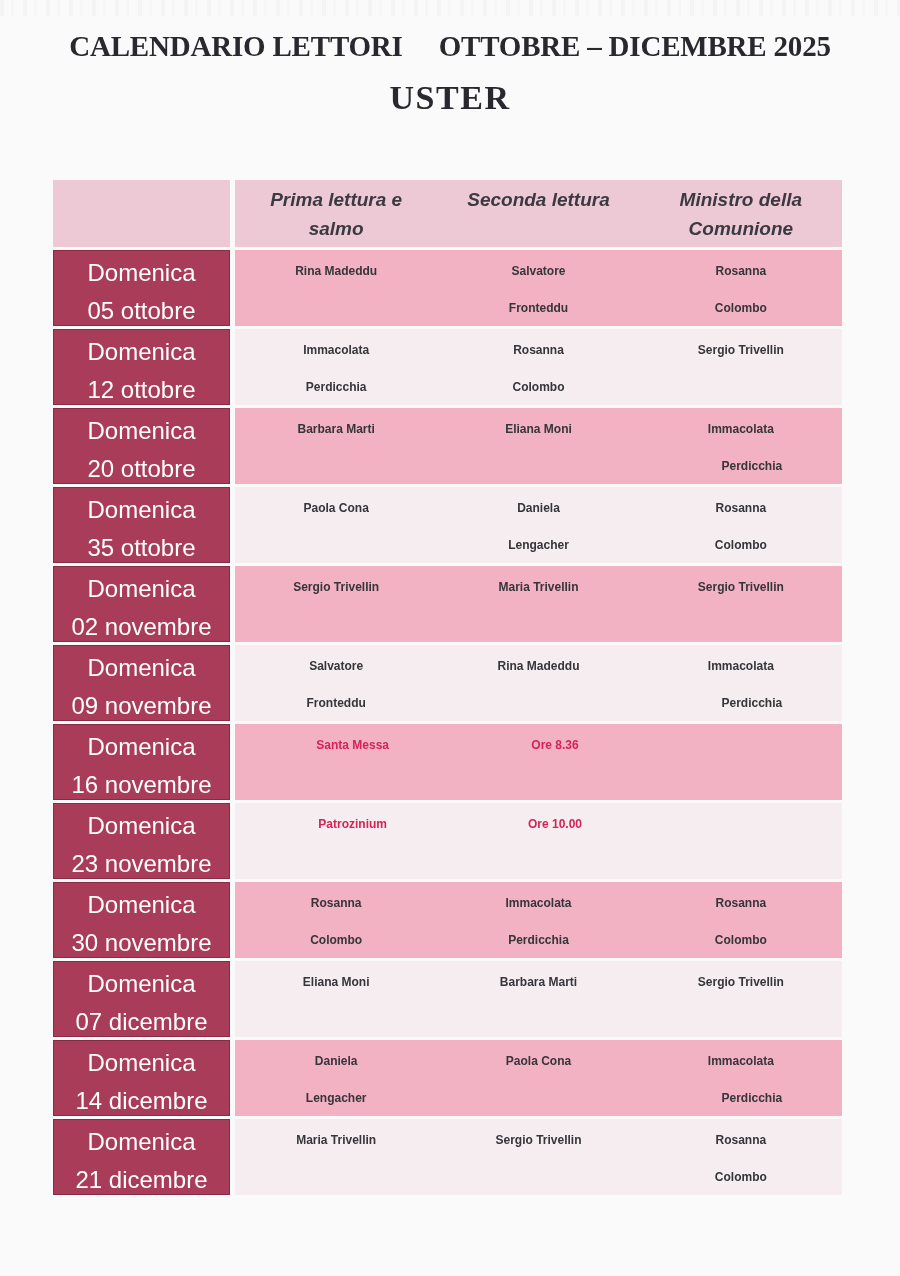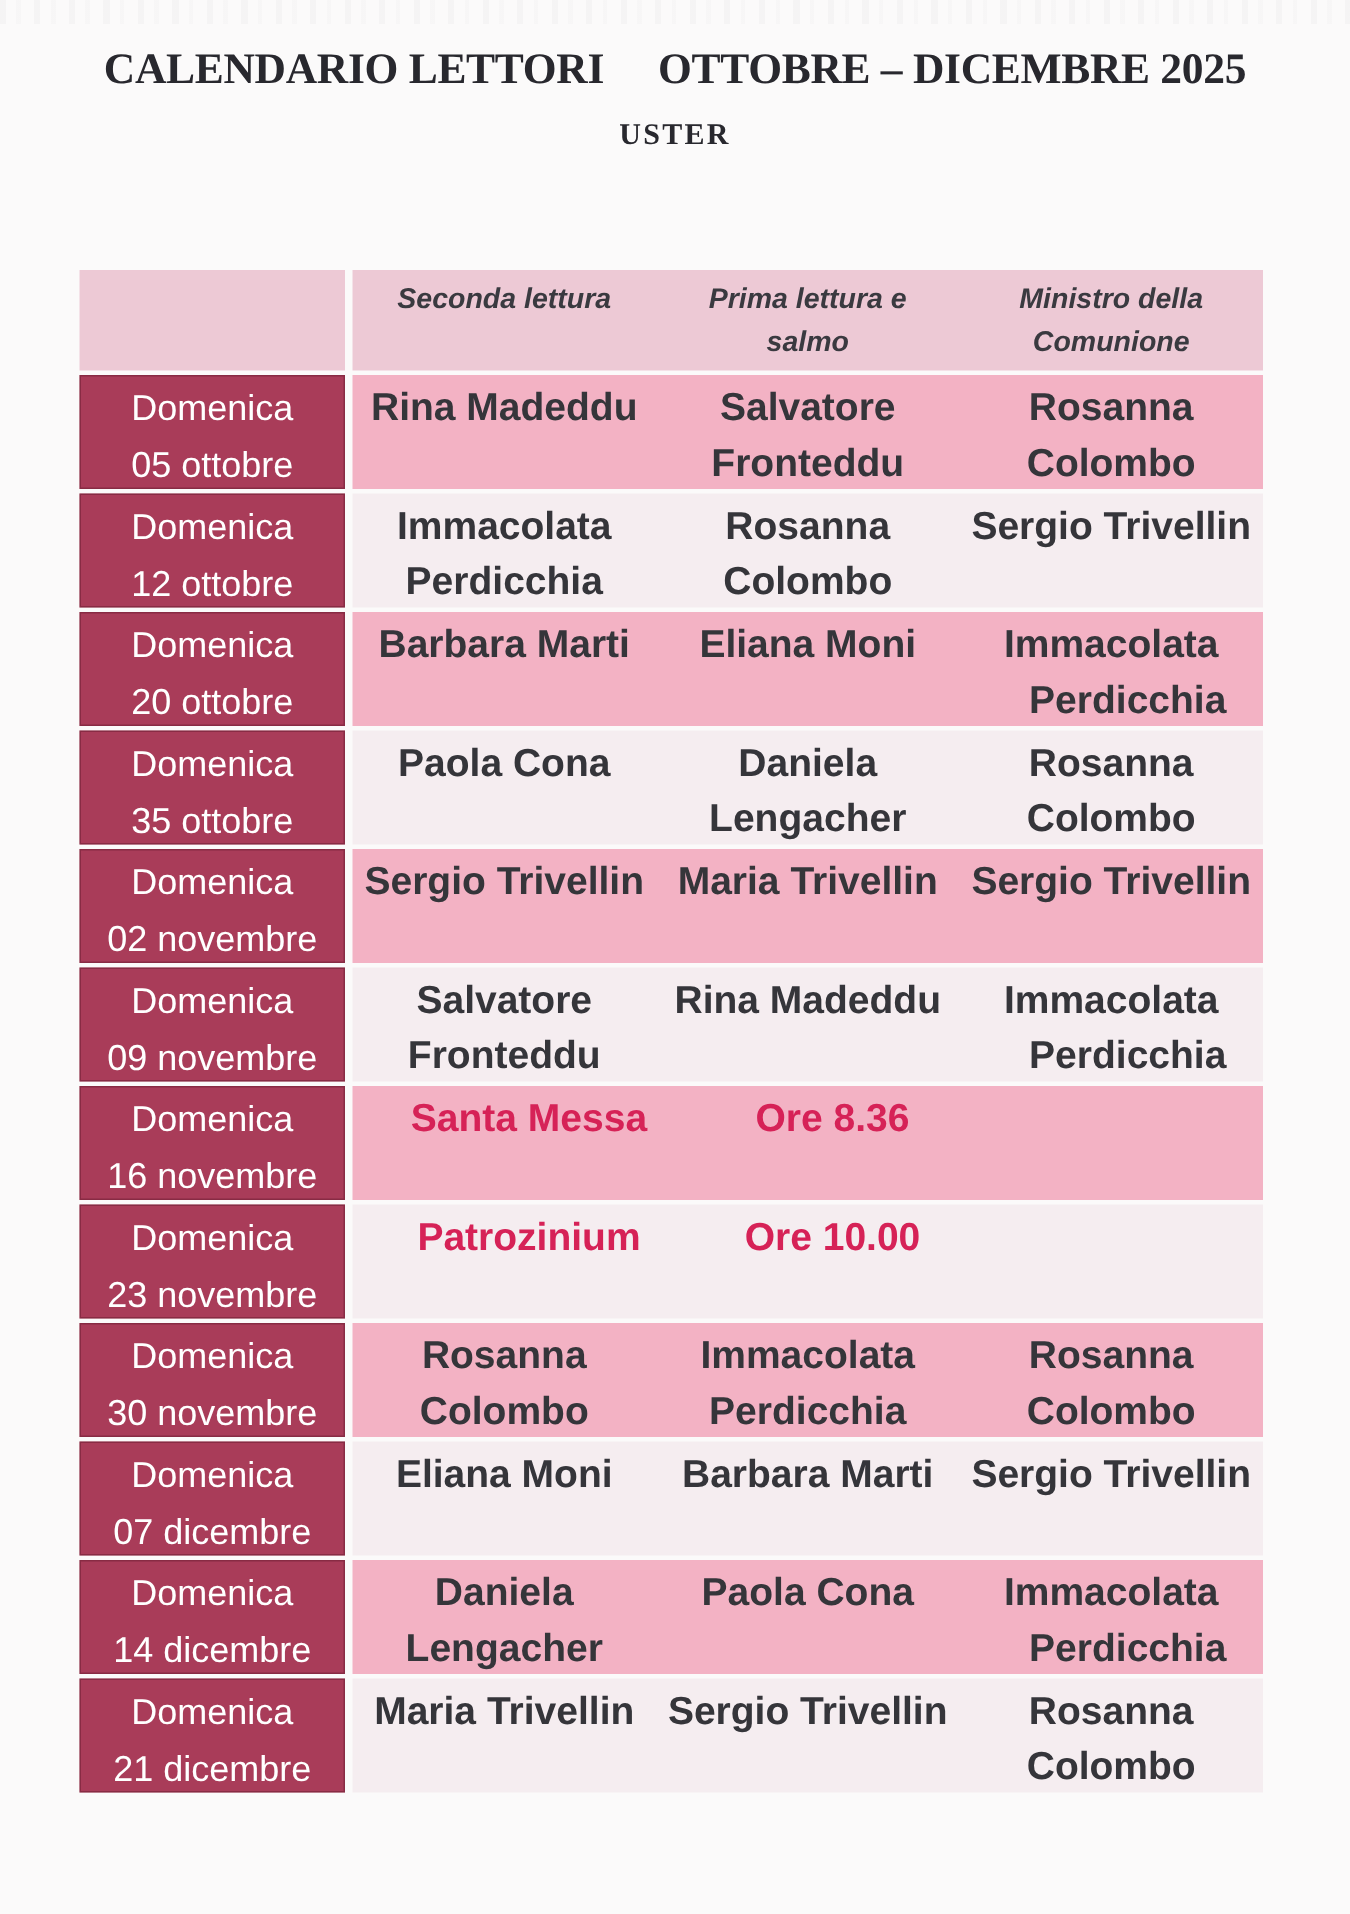--- a/index.html
+++ b/index.html
@@ -31,21 +31,21 @@
     font-weight: 700;
   }
   .doc-title {
     font-size: 29px;
     letter-spacing: -0.2px;
     white-space: nowrap;
   }
   .doc-title .part2 { margin-left: 36px; }
   .doc-subtitle {
     margin-top: 16px;
-    font-size: 20px;
+    font-size: 34px;
     letter-spacing: 1.5px;
   }
 
   .cal-table {
     position: absolute;
     left: 53px;
     top: 180px;
     width: 789px;
   }
   .row {
@@ -78,21 +78,21 @@
   }
   .band.pink  { background: var(--row-pink,  #f3b2c4); }
   .band.light { background: var(--row-light, #f5edf0); }
   .band.hdr   { background: var(--header-pink, #edc9d5); }
 
   .cell {
     text-align: center;
     padding-top: 3px;
     color: var(--text-dark, #35353a);
     font-weight: 700;
-    font-size: 26px;
+    font-size: 12px;
     overflow: hidden;
   }
   .cell .ln {
     height: 37px;
     line-height: 37px;
     white-space: nowrap;
   }
   .row.head .cell .ln { height: 29px; line-height: 29px; }
   .row.head .cell {
     font-style: italic;
@@ -112,28 +112,28 @@
   <div class="doc-title"><span class="part1">CALENDARIO LETTORI</span><span class="part2">OTTOBRE – DICEMBRE 2025</span></div>
   <div class="doc-subtitle">USTER</div>
 </div>
 
 <div class="cal-table">
 
   <div class="row head">
     <div class="corner"></div>
     <div class="band hdr">
       <div class="cell">
-        <div class="ln">Seconda lettura</div>
-        <div class="ln"></div>
-      </div>
-      <div class="cell">
         <div class="ln">Prima lettura e</div>
         <div class="ln">salmo</div>
       </div>
       <div class="cell">
+        <div class="ln">Seconda lettura</div>
+        <div class="ln"></div>
+      </div>
+      <div class="cell">
         <div class="ln">Ministro della</div>
         <div class="ln">Comunione</div>
       </div>
     </div>
   </div>
 
   <div class="row">
     <div class="date-cell">
       <div class="ln">Domenica</div>
       <div class="ln">05 ottobre</div>

